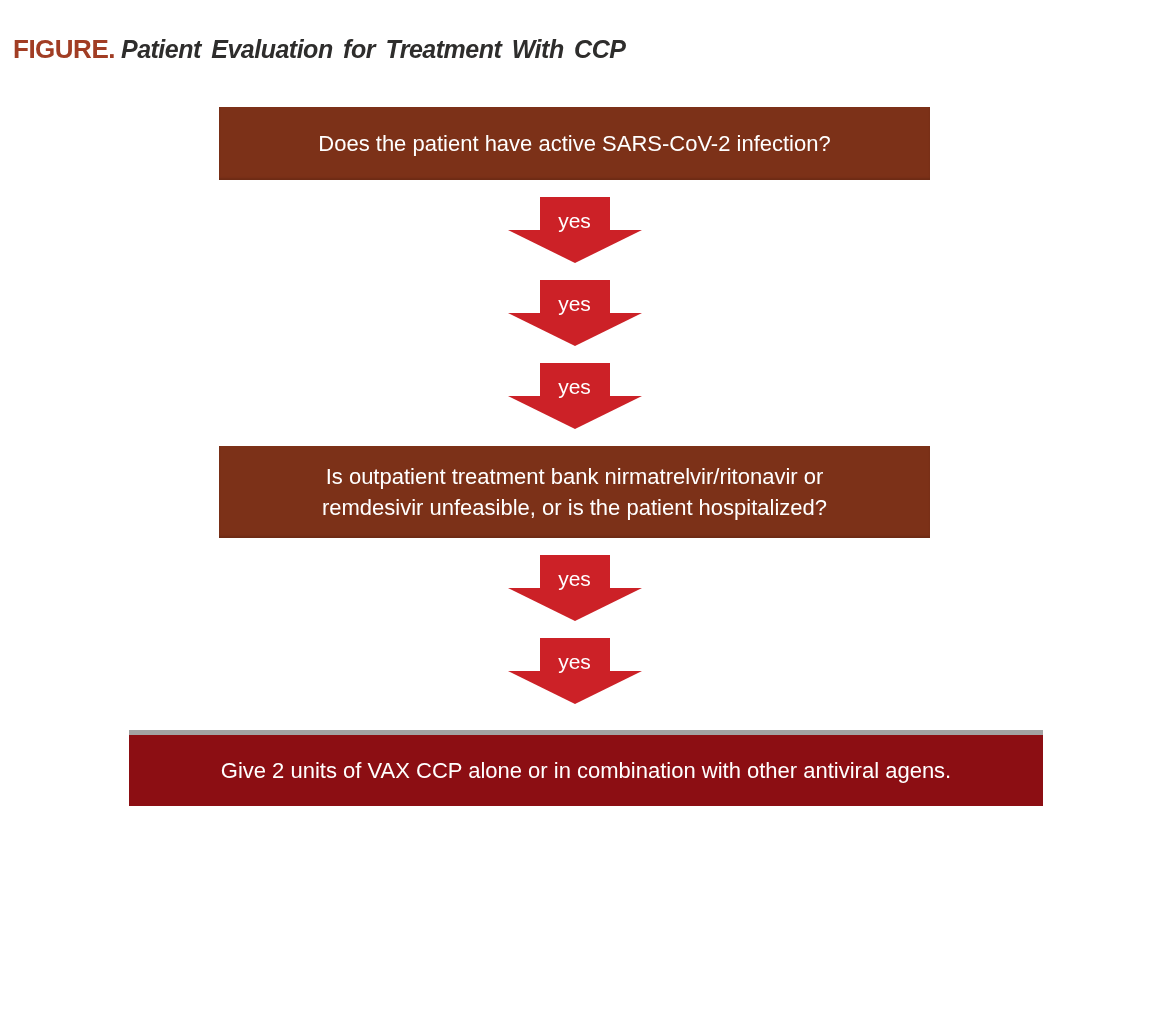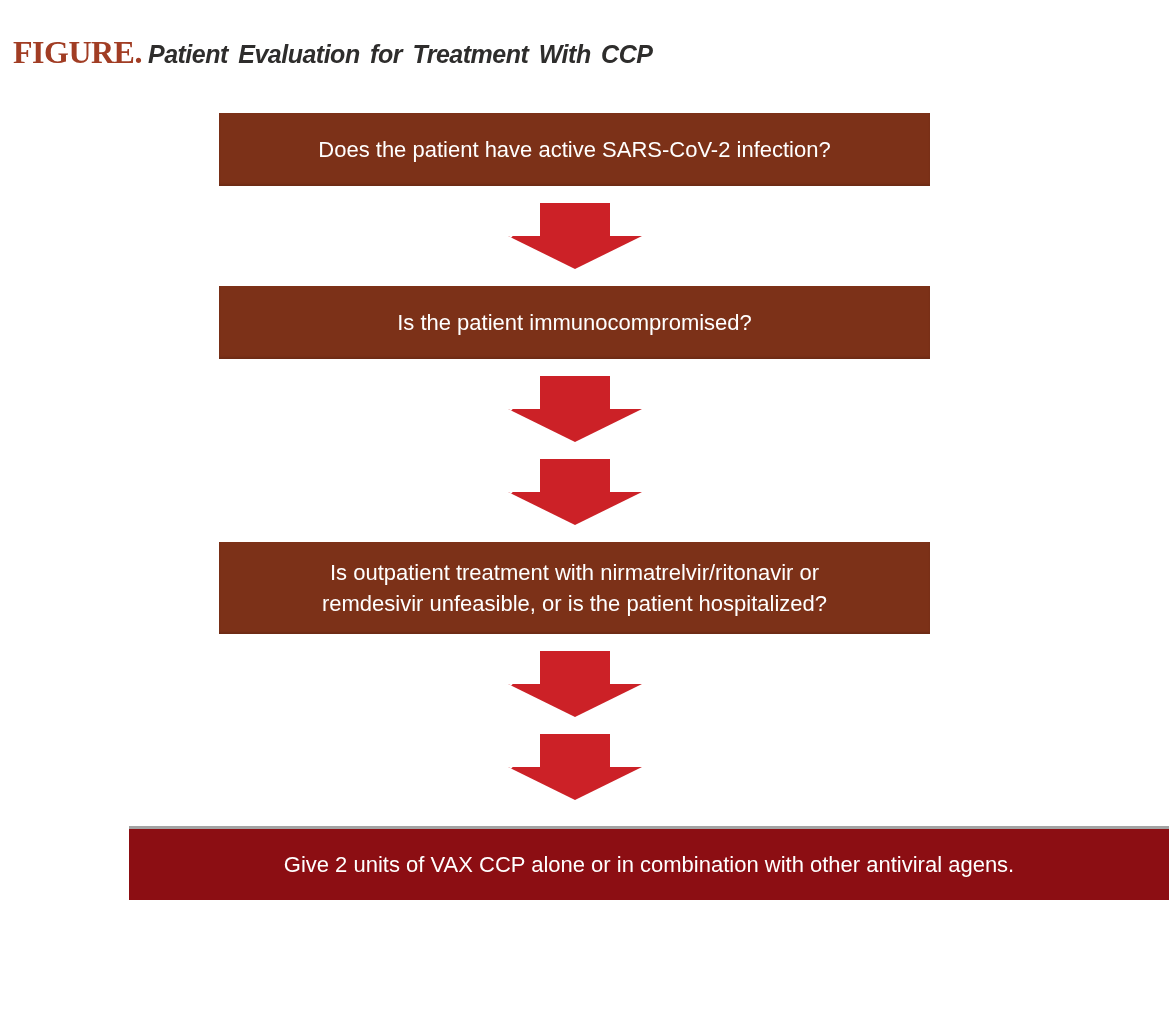--- a/index.html
+++ b/index.html
@@ -18,24 +18,23 @@
     overflow: hidden;
     font-family: "Liberation Sans", sans-serif;
   }
   .title-row {
     padding: 36px 0 0 13px;
     line-height: 1;
     white-space: nowrap;
   }
   .figure-label {
     color: var(--figure-label);
-    font-size: 32px;
+    font-size: 26px;
     font-weight: bold;
     letter-spacing: -0.5px;
-    font-family: Liberation Serif, serif;
   }
   .figure-heading {
     color: var(--heading-text);
     font-size: 25px;
     font-weight: bold;
     letter-spacing: -0.5px;
     word-spacing: 4px;
     margin-left: 6px;
     font-style: italic;
   }
@@ -72,29 +71,30 @@
     height: 0;
     border-left: 67px solid transparent;
     border-right: 67px solid transparent;
     border-top: 33px solid var(--arrow);
   }
   .arrow-label {
     position: absolute;
     top: 13px;
     left: 0;
     right: 0;
+    text-align: center;
     color: var(--box-text);
     font-size: 21px;
     line-height: 1;
   }
   .result-box {
-    width: 1040px;
+    width: 914px;
     margin: 26px 0 0 129px;
     background: var(--result-box);
-    border-top: 3px solid #a3a3a3;
+    border-top: 5px solid #a3a3a3;
     color: var(--box-text);
     font-size: 22px;
     line-height: 31px;
     text-align: center;
     padding: 20px 10px;
   }
 </style>
 </head>
 <body>
 
@@ -107,39 +107,36 @@
   <div class="qbox">
     <span>Does the patient have active SARS-CoV-2 infection?</span>
   </div>
 
   <div class="arrow">
     <div class="arrow-stem"></div>
     <div class="arrow-head"></div>
     <span class="arrow-label">yes</span>
   </div>
 
-  <div class="qbox">
-    <span>Is the patient immunocompromised?</span>
-  </div>
 
   <div class="arrow">
     <div class="arrow-stem"></div>
     <div class="arrow-head"></div>
     <span class="arrow-label">yes</span>
   </div>
 
 
   <div class="arrow">
     <div class="arrow-stem"></div>
     <div class="arrow-head"></div>
     <span class="arrow-label">yes</span>
   </div>
 
   <div class="qbox two-line">
-    <span>Is outpatient treatment with nirmatrelvir/ritonavir or
+    <span>Is outpatient treatment bank nirmatrelvir/ritonavir or
 remdesivir unfeasible, or is the patient hospitalized?</span>
   </div>
 
   <div class="arrow">
     <div class="arrow-stem"></div>
     <div class="arrow-head"></div>
     <span class="arrow-label">yes</span>
   </div>
 
 

